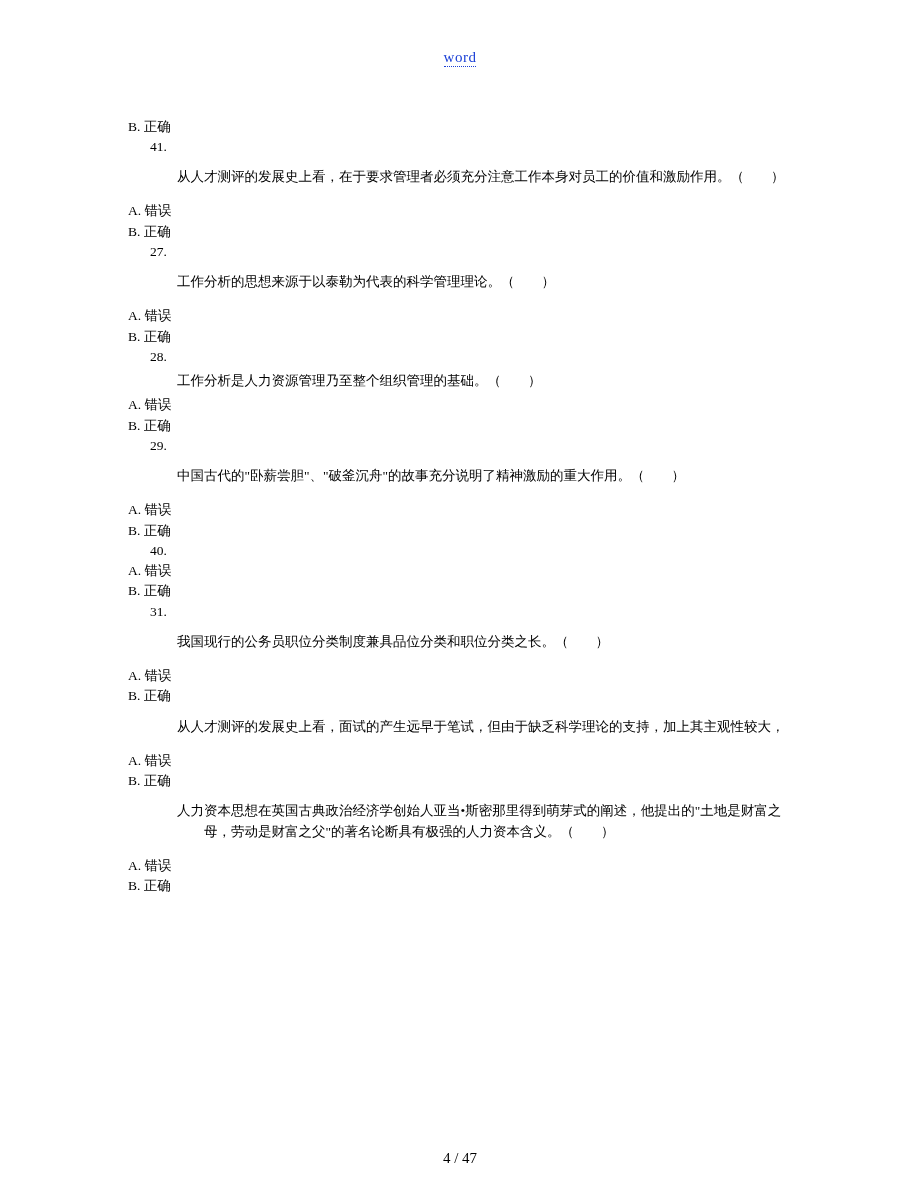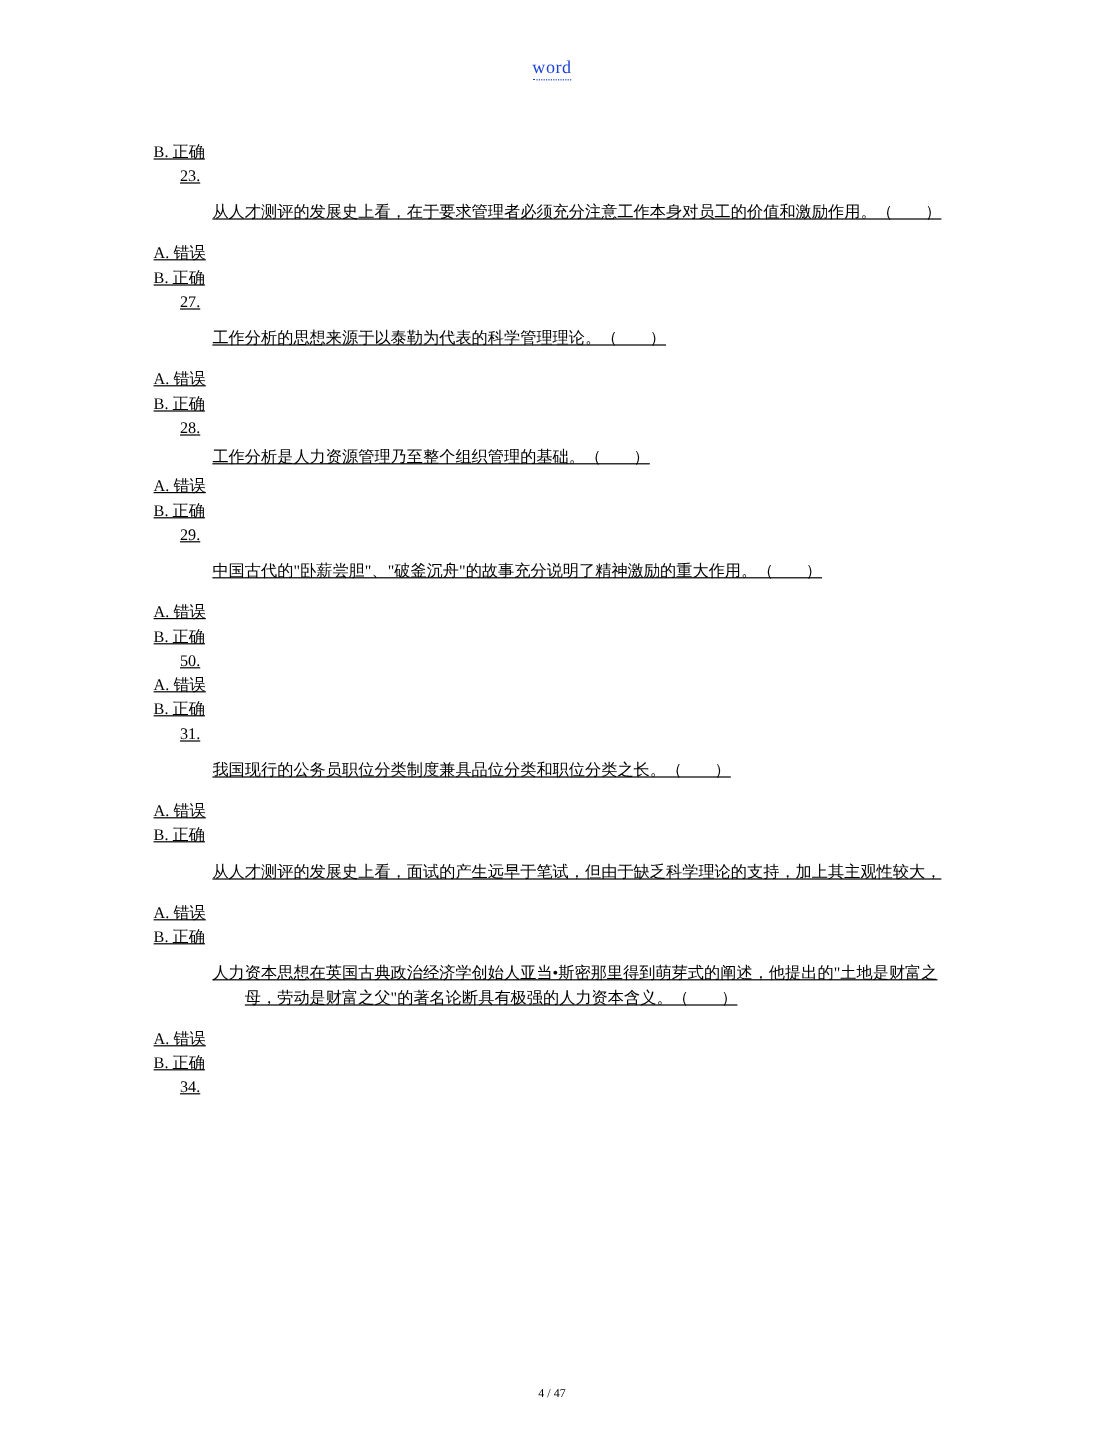--- a/index.html
+++ b/index.html
@@ -26,21 +26,20 @@
   .header-word {
     color: #1a3fd6;
     font-family: "Times New Roman", serif;
     font-size: 15px;
     border-bottom: 1px dotted #1a3fd6;
     padding-bottom: 1px;
     letter-spacing: 0.5px;
   }
   .content {
     padding-left: 0;
-    text-decoration: underline;
   }
   .opt {
     white-space: pre;
   }
   .qnum {
     padding-left: 22px;
   }
   .qtext {
     padding-left: 22px;
     margin: 10px 0 14px 0;
@@ -49,69 +48,68 @@
   .qtext .cont {
     display: block;
     text-indent: 4em;
   }
   .footer {
     position: absolute;
     bottom: 38px;
     left: 0;
     right: 0;
     text-align: center;
-    font-size: 10px;
+    font-size: 15px;
     font-family: "SimSun", "宋体", serif;
   }
 </style>
 </head>
 <body>
 
 <div class="page">
 
   <div class="header">
     <span class="header-word">word</span>
   </div>
 
   <div class="content">
 
     <div class="opt">B. 正确</div>
-    <div class="qnum">23.</div>
+    <div class="qnum">41.</div>
     <div class="qtext">从人才测评的发展史上看，在于要求管理者必须充分注意工作本身对员工的价值和激励作用。（　　）</div>
 
     <div class="opt">A. 错误</div>
     <div class="opt">B. 正确</div>
     <div class="qnum">27.</div>
     <div class="qtext">工作分析的思想来源于以泰勒为代表的科学管理理论。（　　）</div>
 
     <div class="opt">A. 错误</div>
     <div class="opt">B. 正确</div>
     <div class="qnum">28.</div>
     <div class="qtext" style="margin:4px 0 4px 0;">工作分析是人力资源管理乃至整个组织管理的基础。（　　）</div>
     <div class="opt">A. 错误</div>
     <div class="opt">B. 正确</div>
     <div class="qnum">29.</div>
     <div class="qtext">中国古代的"卧薪尝胆"、"破釜沉舟"的故事充分说明了精神激励的重大作用。（　　）</div>
 
     <div class="opt">A. 错误</div>
     <div class="opt">B. 正确</div>
-    <div class="qnum">50.</div>
+    <div class="qnum">40.</div>
     <div class="opt">A. 错误</div>
     <div class="opt">B. 正确</div>
     <div class="qnum">31.</div>
     <div class="qtext">我国现行的公务员职位分类制度兼具品位分类和职位分类之长。（　　）</div>
 
     <div class="opt">A. 错误</div>
     <div class="opt">B. 正确</div>
     <div class="qtext"><span>从人才测评的发展史上看，面试的产生远早于笔试，但由于缺乏科学理论的支持，加上其主观性较大，</span></div>
 
     <div class="opt">A. 错误</div>
     <div class="opt">B. 正确</div>
     <div class="qtext"><span>人力资本思想在英国古典政治经济学创始人亚当•斯密那里得到萌芽式的阐述，他提出的"土地是财富之</span><span class="cont">母，劳动是财富之父"的著名论断具有极强的人力资本含义。（　　）</span></div>
 
     <div class="opt">A. 错误</div>
     <div class="opt">B. 正确</div>
-    <div class="qnum">34.</div>
 
   </div>
 
   <div class="footer">4 / 47</div>
 </div>
 
 </body></html>

